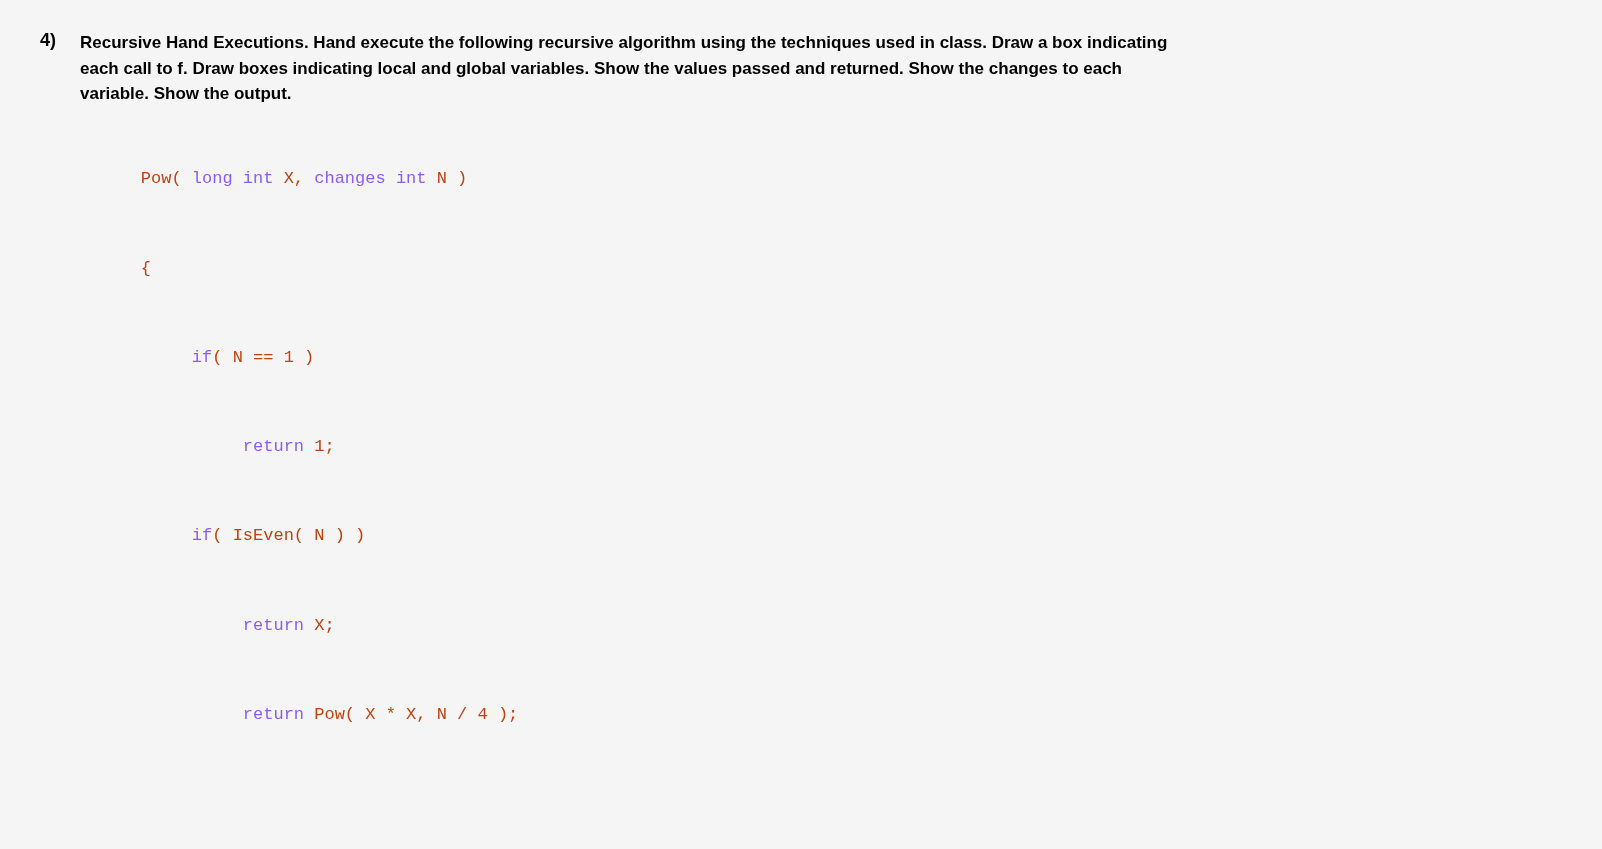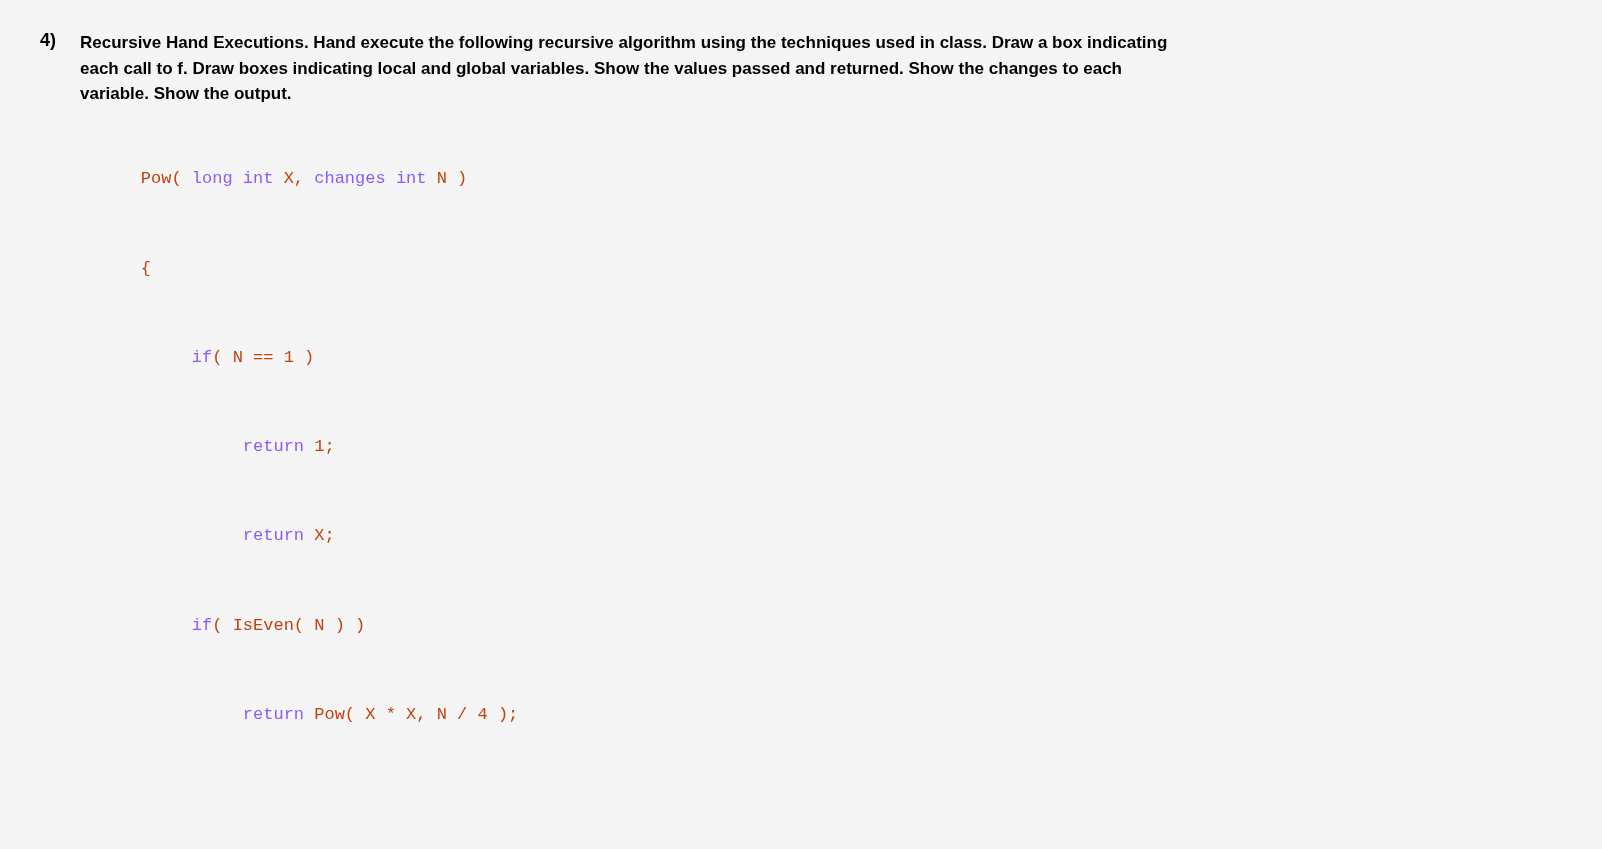--- a/index.html
+++ b/index.html
@@ -77,24 +77,24 @@
   <div class="code-line">
     <span class="normal">     </span><span class="kw">if</span><span class="normal">( N == 1 )</span>
   </div>
 
   <div class="code-line">
     <span class="normal">          </span><span class="kw">return</span><span class="normal"> 1;</span>
   </div>
 
 
   <div class="code-line">
-    <span class="normal">          </span><span class="kw">return</span><span class="normal"> X;</span>
+    <span class="normal">     </span><span class="kw">if</span><span class="normal">( IsEven( N ) )</span>
   </div>
 
   <div class="code-line">
-    <span class="normal">     </span><span class="kw">if</span><span class="normal">( IsEven( N ) )</span>
+    <span class="normal">          </span><span class="kw">return</span><span class="normal"> X;</span>
   </div>
 
   <div class="code-line">
     <span class="normal">          </span><span class="kw">return</span><span class="normal"> Pow( X * X, N / 4 );</span>
   </div>
 
 </div>
 
 </body></html>

